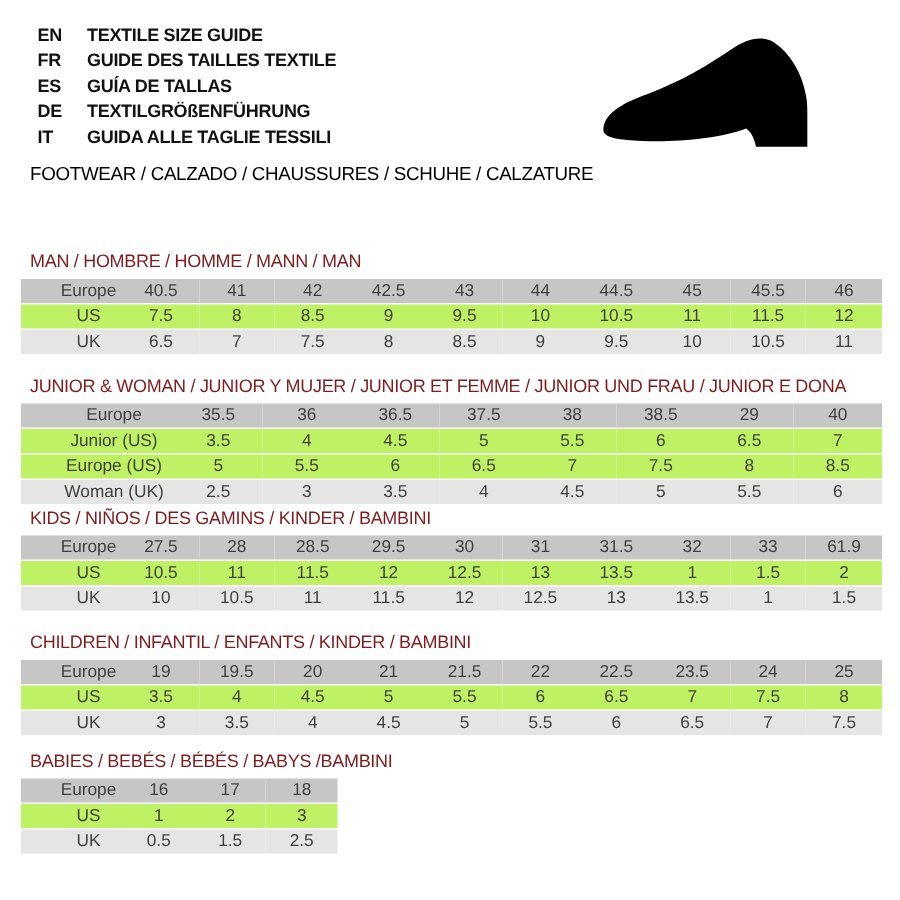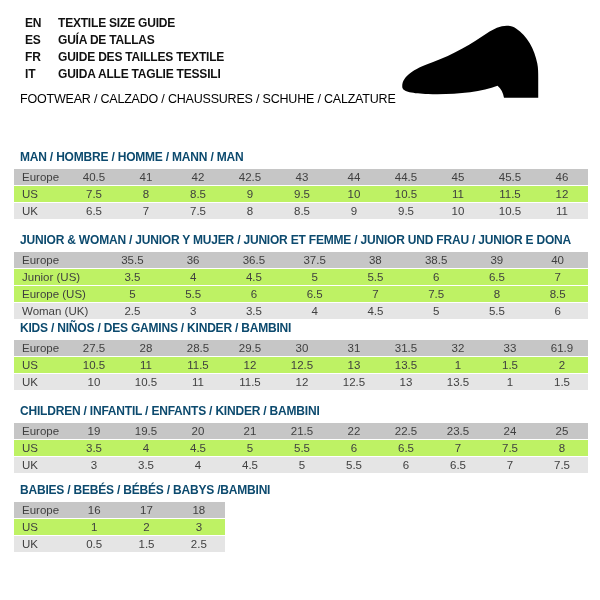--- a/index.html
+++ b/index.html
@@ -18,52 +18,56 @@
   
   .shoe-wrap { position:absolute; top:20px; right:22px; width:185px; height:88px; }
   
   .content { padding:0 12px 0 14px; }
   .section-man      { margin-top:44px; }
   .section-junior   { margin-top:13px; }
   .section-kids     { margin-top:1px; }
   .section-children { margin-top:13px; }
   .section-babies   { margin-top:9px; }
   .section-title {
-    font-size:12px; font-weight:bold; color:#0c4a6e; letter-spacing:-0.2px;
+    font-size:12px; font-weight:normal; color:#7f1d1d; letter-spacing:-0.2px;
     margin:0 0 4px 6px;
   }
   table.tbl {
     border-collapse:separate; border-spacing:0 1px; table-layout:fixed;
     width:100%; font-size:11.5px; color:#3f3f3f;
   }
   table.tbl-babies { width:211px; }
   .tbl td { height:16px; line-height:16px; padding:0; text-align:center; overflow:hidden; white-space:nowrap; }
-  .tbl td:first-child { text-align:left; padding-left:8px; width:46px; }
+  .tbl td:first-child { text-align:center; padding-left:22px; width:46px; }
   .tbl-junior td:first-child { width:80px; }
   .row-head td { background:#c6c6c6; }
   .row-alt  td { background:#e5e5e5; }
   .row-plain td { background:#bef264; }
 </style>
 </head>
 <body>
 
 <div class="page">
 
   <div class="lang-block">
     <div class="lang-row">
       <span class="lang-code">EN</span>
       <span class="lang-label">TEXTILE SIZE GUIDE</span>
     </div>
     <div class="lang-row">
+      <span class="lang-code">FR</span>
+      <span class="lang-label">GUIDE DES TAILLES TEXTILE</span>
+    </div>
+    <div class="lang-row">
       <span class="lang-code">ES</span>
       <span class="lang-label">GUÍA DE TALLAS</span>
     </div>
     <div class="lang-row">
-      <span class="lang-code">FR</span>
-      <span class="lang-label">GUIDE DES TAILLES TEXTILE</span>
+      <span class="lang-code">DE</span>
+      <span class="lang-label">TEXTILGRÖßENFÜHRUNG</span>
     </div>
     <div class="lang-row">
       <span class="lang-code">IT</span>
       <span class="lang-label">GUIDA ALLE TAGLIE TESSILI</span>
     </div>
   </div>
 
   <div class="category-line">FOOTWEAR / CALZADO / CHAUSSURES / SCHUHE / CALZATURE</div>
 
   <div class="shoe-wrap">
@@ -136,21 +140,21 @@
       <table class="tbl tbl-junior">
           <tbody>
             <tr class="row-head">
               <td>Europe</td>
               <td>35.5</td>
               <td>36</td>
               <td>36.5</td>
               <td>37.5</td>
               <td>38</td>
               <td>38.5</td>
-              <td>39</td>
+              <td>29</td>
               <td>40</td>
             </tr>
             <tr class="row-plain">
               <td>Junior (US)</td>
               <td>3.5</td>
               <td>4</td>
               <td>4.5</td>
               <td>5</td>
               <td>5.5</td>
               <td>6</td>

